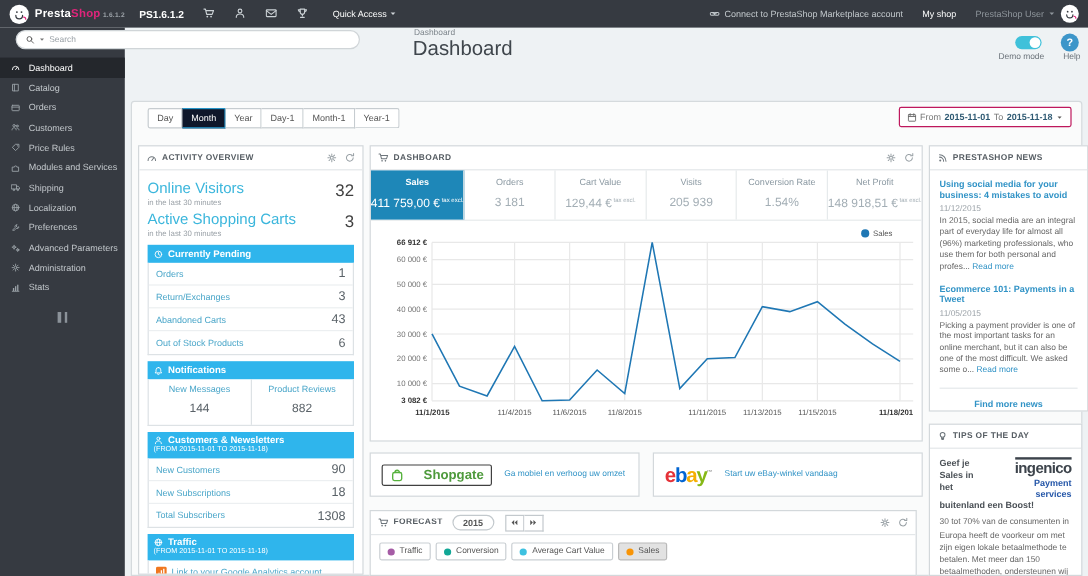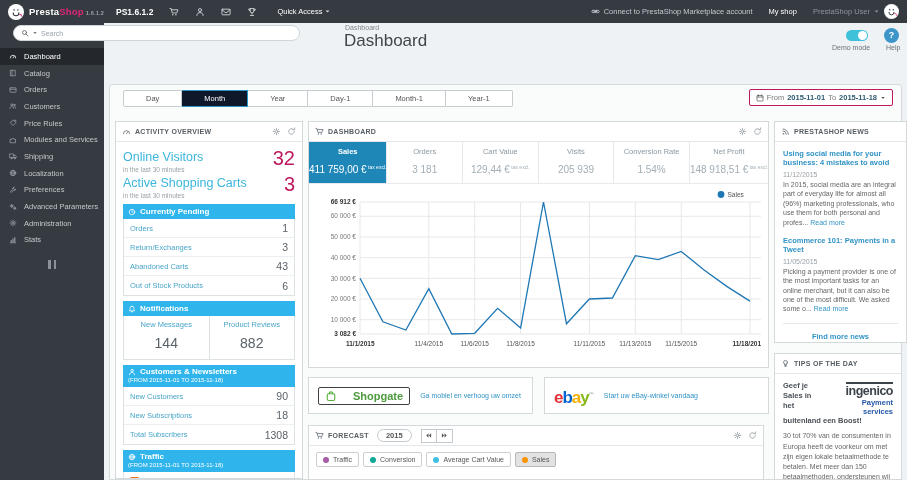--- a/index.html
+++ b/index.html
@@ -52,21 +52,21 @@
   #demo-toggle { position:absolute; left:846px; top:30px; width:22px; height:11px; border-radius:6px; background:#3fc1da; cursor:pointer; }
   #demo-toggle i { position:absolute; right:1px; top:1px; width:9px; height:9px; border-radius:50%; background:#fff; }
   #demo-label { position:absolute; left:832px; top:44px; font-size:7px; color:#6b737a; }
   #help-btn { position:absolute; left:884px; top:28px; width:15px; height:15px; border-radius:50%; background:#3d96c9; color:#fff; font-size:9px; font-weight:bold; text-align:center; line-height:15px; cursor:pointer; }
   #help-label { position:absolute; left:886px; top:44px; font-size:7px; color:#6b737a; }
 
   
   #container { position:absolute; left:109px; top:84px; width:793px; height:396px; background:#fafbfb; border:1px solid #d5dadd; border-radius:3px 3px 0 0; }
 
   .btn-group { position:absolute; left:13px; top:5px; display:flex; }
-  .rbtn { height:17px; padding:0 22px; background:#fff; border:1px solid #c6ccd0; border-left-width:0; font-size:7.5px; color:#555; display:flex; align-items:center; cursor:pointer; }
+  .rbtn { height:17px; padding:0 7px; background:#fff; border:1px solid #c6ccd0; border-left-width:0; font-size:7.5px; color:#555; display:flex; align-items:center; cursor:pointer; }
   .rbtn:first-child { border-left-width:1px; border-radius:2px 0 0 2px; }
   .rbtn:last-child { border-radius:0 2px 2px 0; }
   .rbtn.active { background:#0f172a; border-color:#2795c8; color:#fff; font-weight:normal; }
 
   #daterange { position:absolute; right:8px; top:4px; height:17px; background:#fff; border:1px solid #be185d; border-radius:2px; display:flex; align-items:center; gap:3px; padding:0 6px; font-size:7.5px; color:#777; cursor:pointer; }
   #daterange svg { width:8px; height:8px; color:#666; }
   #daterange b { color:#2f5a73; }
   #daterange svg.caret { width:6px; height:6px; color:#555; }
 
   
@@ -75,37 +75,37 @@
   .phead > svg { width:9px; height:9px; color:#6e767c; flex:0 0 auto; }
   .ptitle { font-size:7px; font-weight:bold; color:#565d63; letter-spacing:.3px; flex:1; white-space:nowrap; overflow:hidden; }
   .pctrl { display:flex; gap:6px; }
   .pctrl svg { width:9px; height:9px; color:#98a0a5; cursor:pointer; }
 
   
   #activity-panel { left:5px; top:36px; width:188px; height:358px; }
   #activity-panel .pbody { padding:6px 7px; }
   .bigrow { display:flex; justify-content:space-between; align-items:flex-start; margin-top:2px; }
   .bigrow a { font-size:12.5px; color:#3bb6dc; }
-  .bigval { font-size:20px; font-weight:300; color:#be185d; line-height:16px; }
+  .bigval { font-size:14px; font-weight:300; color:#404040; line-height:16px; }
   .subnote { font-size:6.5px; color:#9aa1a7; margin-bottom:3px; }
   .cybar { background:#2fb5ec; color:#fff; margin-top:5px; padding:0 5px; height:15px; display:flex; align-items:center; gap:4px; font-size:8px; font-weight:bold; }
   .cybar svg { width:8px; height:8px; color:#fff; }
   .cybar.tall { height:22px; display:block; padding:2px 5px; }
   .cybar.tall .l1 { display:flex; align-items:center; gap:4px; }
   .cybar.tall .l2 { font-size:6px; font-weight:normal; margin-top:1px; }
   .tbl { border:1px solid #dde2e5; border-top:0; }
   .trow { height:19px; display:flex; justify-content:space-between; align-items:center; padding:0 6px; border-bottom:1px solid #eceff1; cursor:pointer; }
   .trow:last-child { border-bottom:0; }
   .trow a { font-size:7.5px; color:#4aa6c9; }
   .trow .val { font-size:10.5px; color:#5a6268; }
   .notif { display:flex; border:1px solid #dde2e5; border-top:0; }
   .ncell { flex:1; text-align:center; padding:4px 2px 8px; }
   .ncell:first-child { border-right:1px solid #dde2e5; }
   .ncell a { font-size:7.5px; color:#4aa6c9; display:block; margin-bottom:6px; }
-  .nval { font-size:14px; color:#5a6268; }
+  .nval { font-size:10px; color:#5a6268; }
   .ga-wrap { display:flex; align-items:center; gap:4px; }
 
   
   #dash-panel { left:198px; top:36px; width:461px; height:247px; }
   .kpis { display:flex; height:42px; border-bottom:1px solid #e6eaec; }
   .kpi { flex:1; border-right:1px solid #e6eaec; text-align:center; padding-top:5px; cursor:pointer; }
   .kpi:last-child { border-right:0; }
   .kpi .klbl { font-size:7.5px; color:#8b99a2; margin-bottom:8px; }
   .kpi .kval { font-size:10px; color:#a3aeb5; white-space:nowrap; }
   .kpi .ksuf { font-size:5px; }

